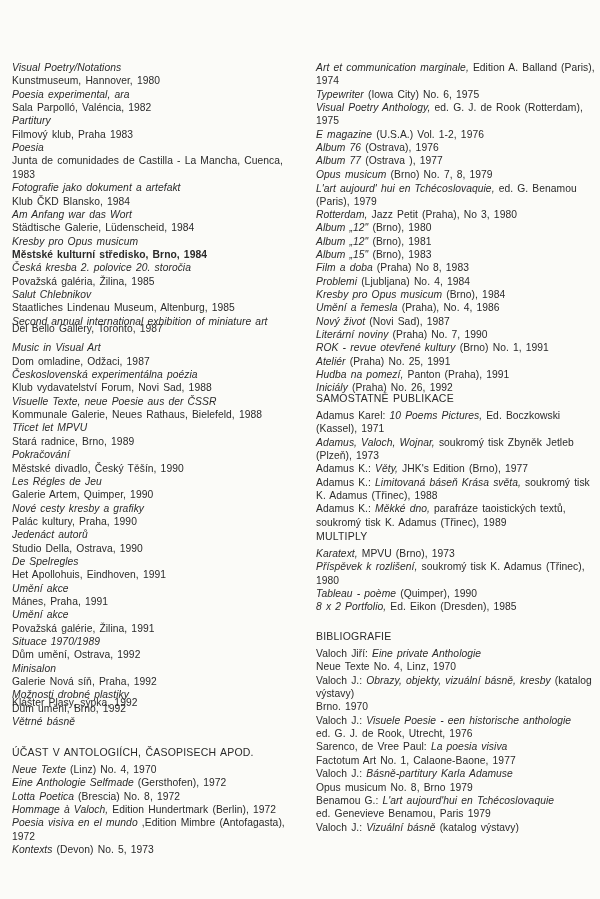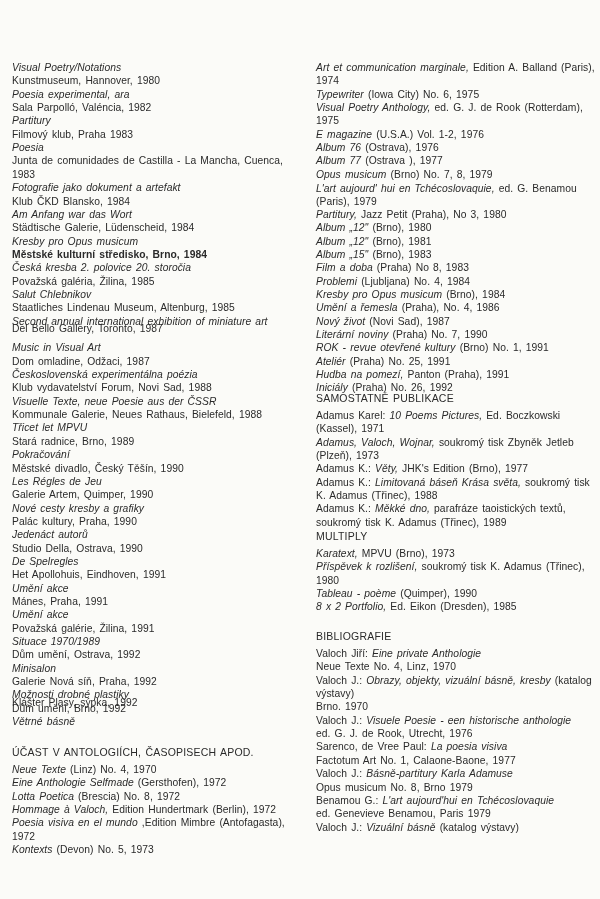--- a/index.html
+++ b/index.html
@@ -84,21 +84,21 @@
     <div class="line" style="top: 75.35px;"><span>1974</span></div>
     <div class="line" style="top: 88.7px;"><span class="i">Typewriter</span><span> (Iowa City) No. 6, 1975</span></div>
     <div class="line" style="top: 102.05px;"><span class="i">Visual Poetry Anthology,</span><span> ed. G. J. de Rook (Rotterdam),</span></div>
     <div class="line" style="top: 115.4px;"><span>1975</span></div>
     <div class="line" style="top: 128.75px;"><span class="i">E magazine</span><span> (U.S.A.) Vol. 1-2, 1976</span></div>
     <div class="line" style="top: 142.1px;"><span class="i">Album 76</span><span> (Ostrava), 1976</span></div>
     <div class="line" style="top: 155.45px;"><span class="i">Album 77</span><span> (Ostrava ), 1977</span></div>
     <div class="line" style="top: 168.8px;"><span class="i">Opus musicum</span><span> (Brno) No. 7, 8, 1979</span></div>
     <div class="line" style="top: 183px;"><span class="i">L'art aujourd' hui en Tchécoslovaquie,</span><span> ed. G. Benamou</span></div>
     <div class="line" style="top: 195.5px;"><span>(Paris), 1979</span></div>
-    <div class="line" style="top: 208.85px;"><span class="i">Partitury,</span><span> Jazz Petit (Praha), No 3, 1980</span></div>
+    <div class="line" style="top: 208.85px;"><span class="i">Rotterdam,</span><span> Jazz Petit (Praha), No 3, 1980</span></div>
     <div class="line" style="top: 222.2px;"><span class="i">Album „12"</span><span> (Brno), 1980</span></div>
     <div class="line" style="top: 235.55px;"><span class="i">Album „12"</span><span> (Brno), 1981</span></div>
     <div class="line" style="top: 248.9px;"><span class="i">Album „15"</span><span> (Brno), 1983</span></div>
     <div class="line" style="top: 262.25px;"><span class="i">Film a doba</span><span> (Praha) No 8, 1983</span></div>
     <div class="line" style="top: 275.6px;"><span class="i">Problemi</span><span> (Ljubljana) No. 4, 1984</span></div>
     <div class="line" style="top: 288.95px;"><span class="i">Kresby pro Opus musicum</span><span> (Brno), 1984</span></div>
     <div class="line" style="top: 302.3px;"><span class="i">Umění a řemesla</span><span> (Praha), No. 4, 1986</span></div>
     <div class="line" style="top: 315.65px;"><span class="i">Nový život</span><span> (Novi Sad), 1987</span></div>
     <div class="line" style="top: 329px;"><span class="i">Literární noviny</span><span> (Praha) No. 7, 1990</span></div>
     <div class="line" style="top: 342.35px;"><span class="i">ROK - revue otevřené kultury</span><span> (Brno) No. 1, 1991</span></div>

